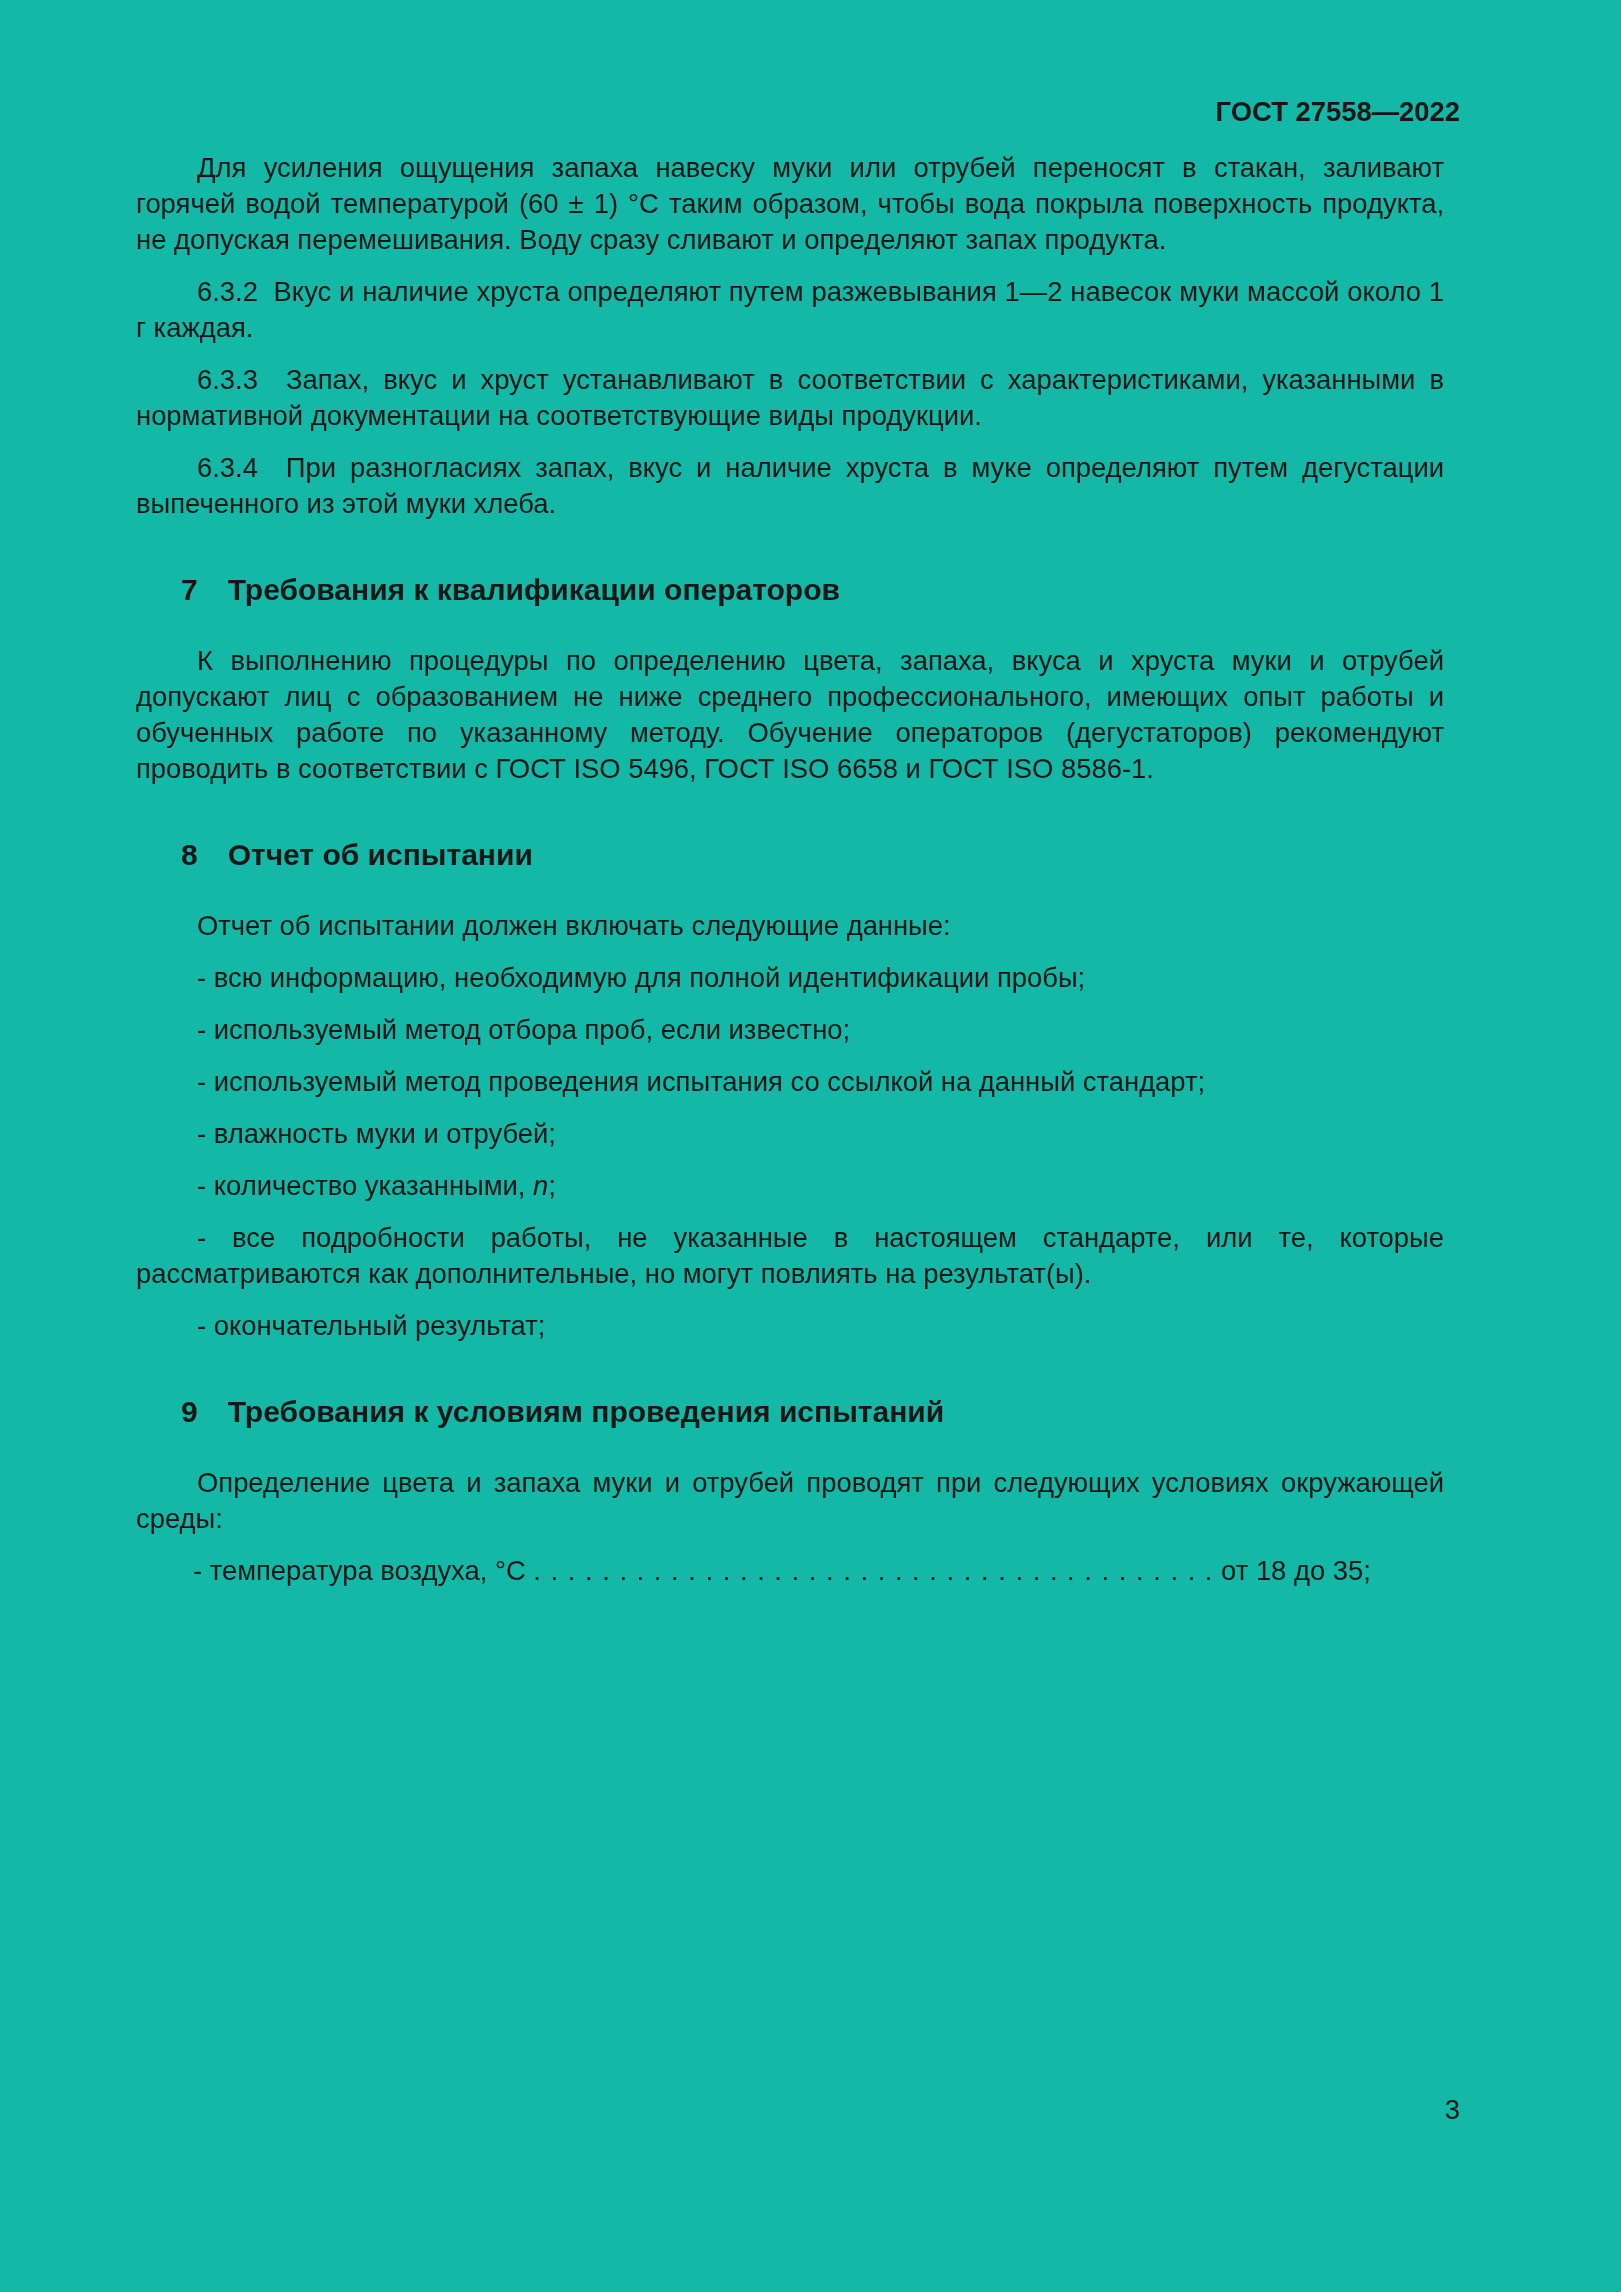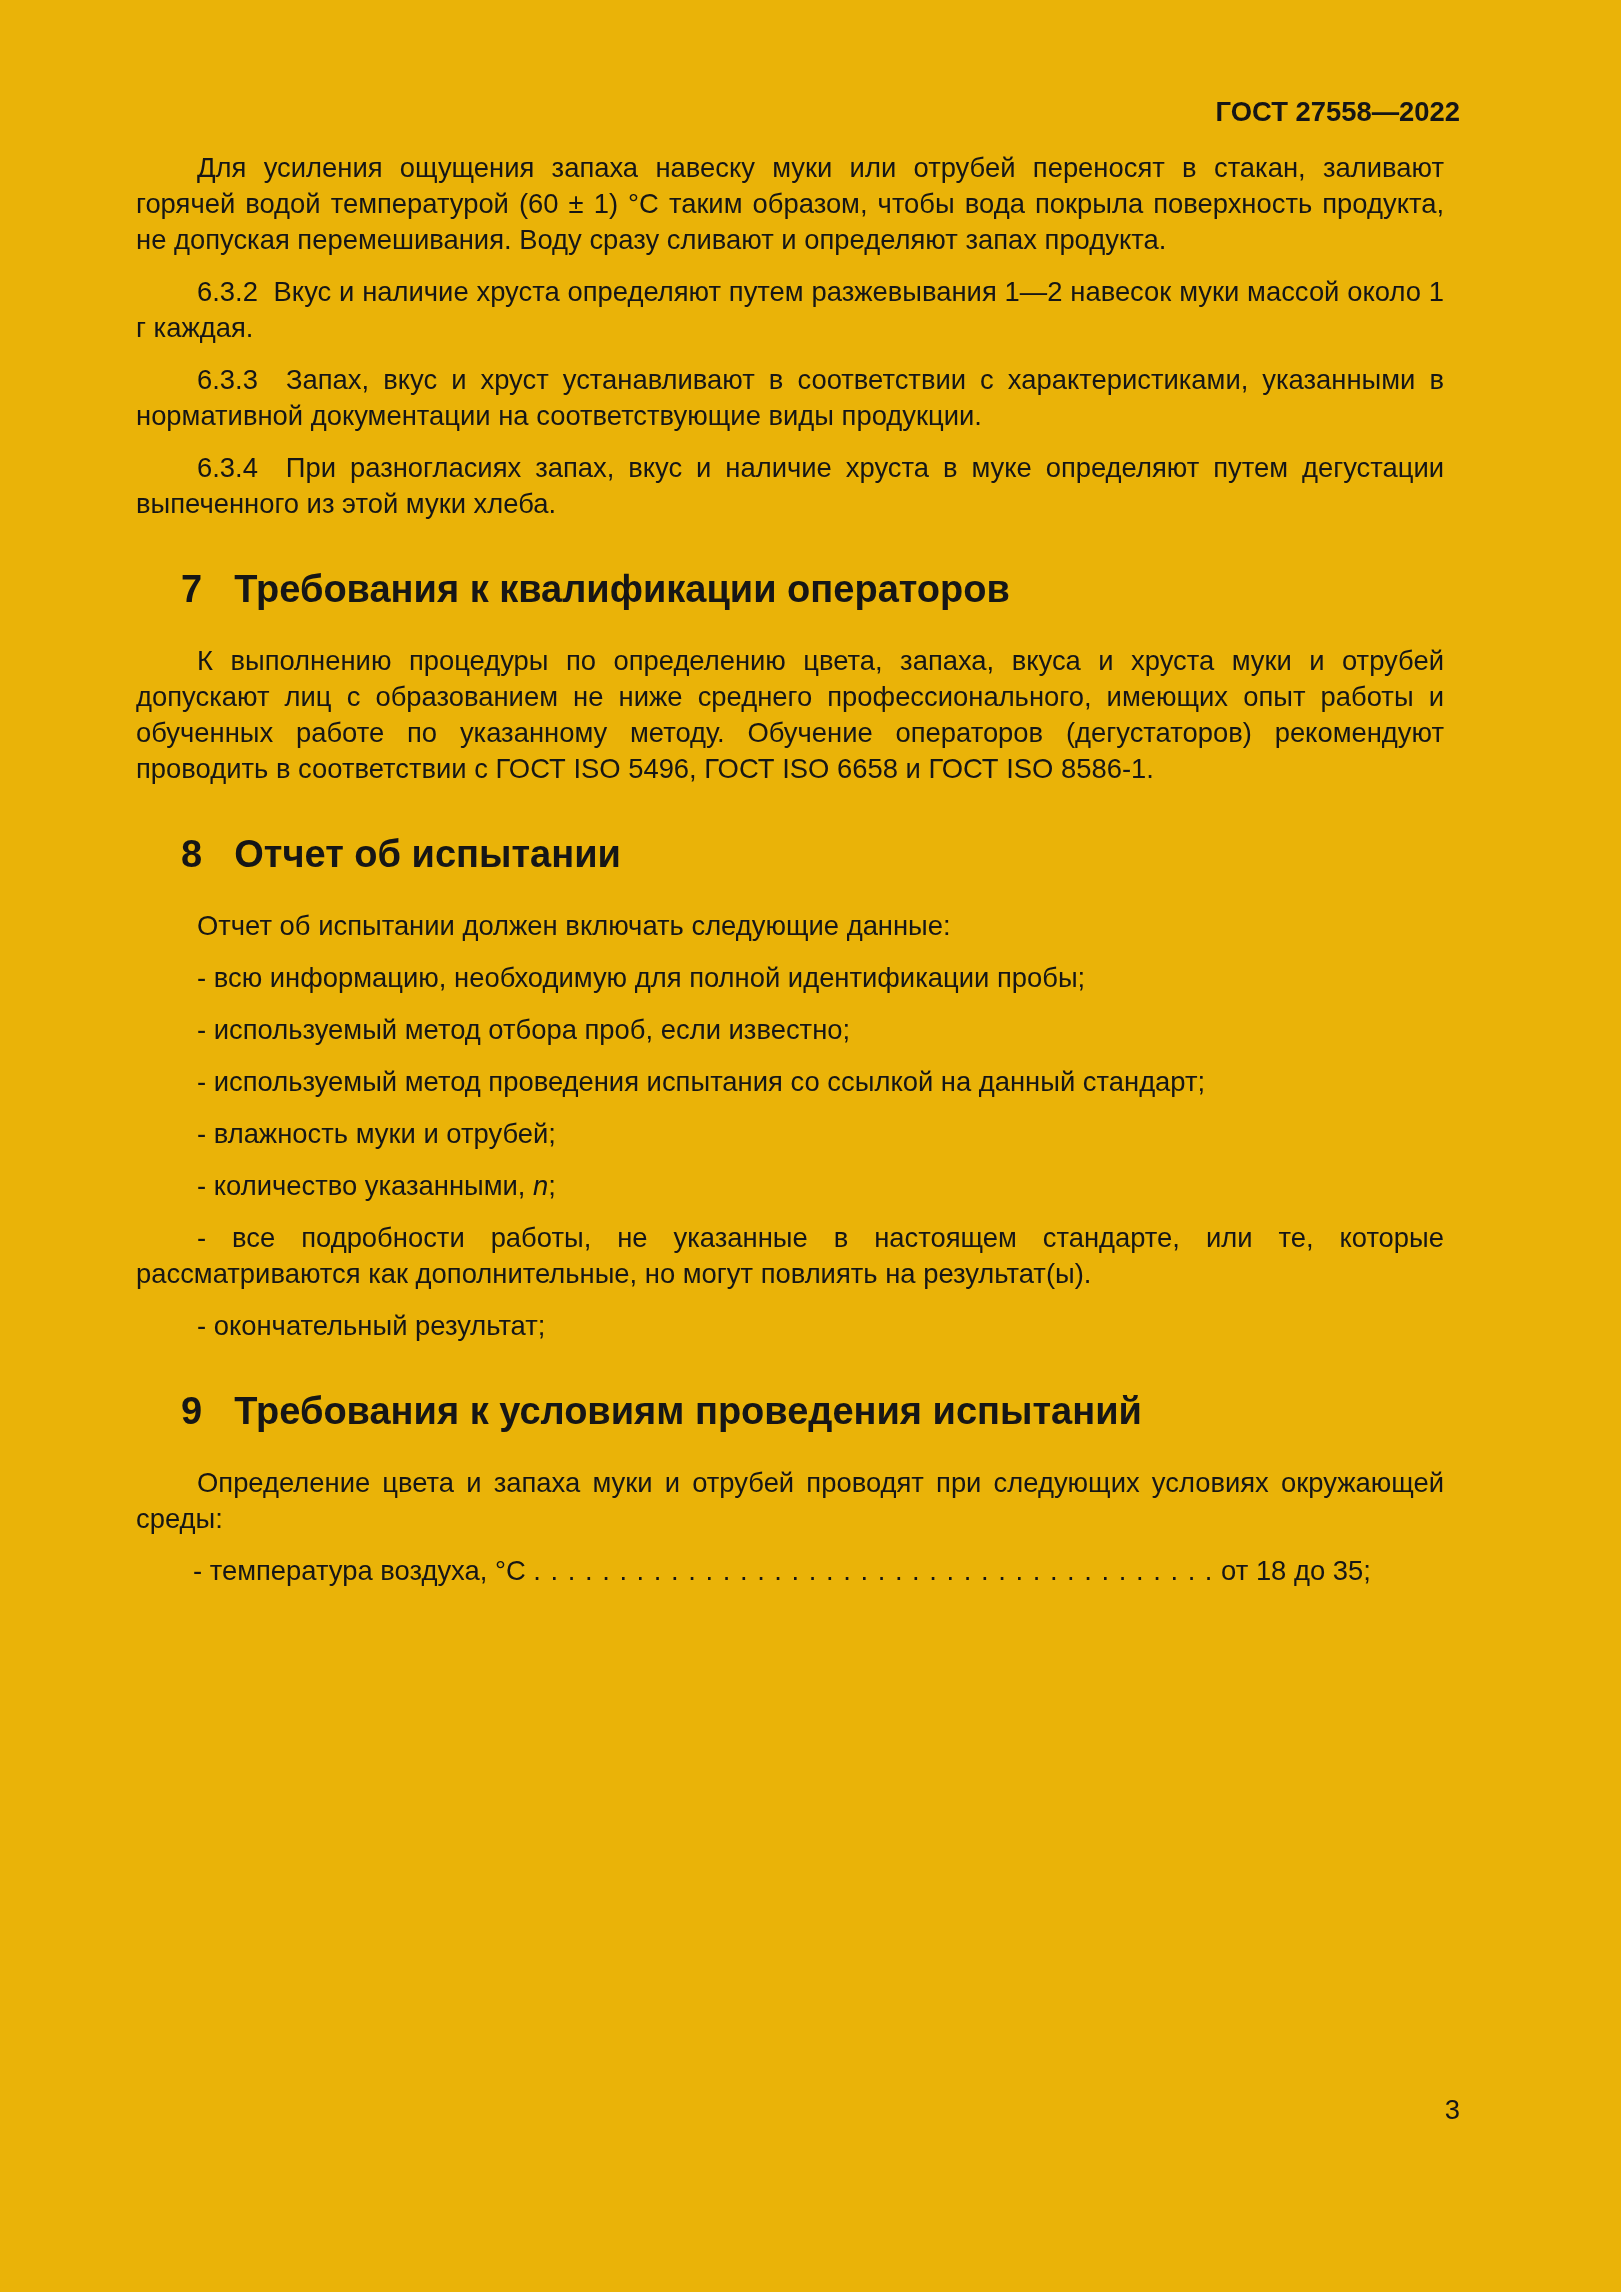--- a/index.html
+++ b/index.html
@@ -1,40 +1,40 @@
 <!DOCTYPE html>
 <html><head>
 <meta charset="utf-8">
 <style>
   html, body { margin: 0; padding: 0; background: #e8e8e8; }
   .page {
     position: relative;
     width: 1621px;
     height: 2293px;
     margin: 0 auto;
-    background: #eab308;
+    background: #14b8a6;
     box-sizing: border-box;
     padding: 94px 161px 0 120px;
     font-family: "Liberation Sans", sans-serif;
     font-size: 27.4px;
     line-height: 36px;
     color: #161616;
   }
   .doc-header {
     text-align: right;
     font-weight: bold;
     margin: 0 0 19.6px 0;
   }
   p.body {
     margin: 16px;
     text-align: justify;
     text-indent: 61px;
   }
   h2.sec {
-    font-size: 38px;
+    font-size: 30px;
     line-height: 37px;
     font-weight: bold;
     margin: 49px 0 35px 61px;
   }
   h2.sec .num { margin-right: 21.6px; }
   p.cond {
     margin: 12px;
     text-indent: 61px;
     white-space: nowrap;
   }

